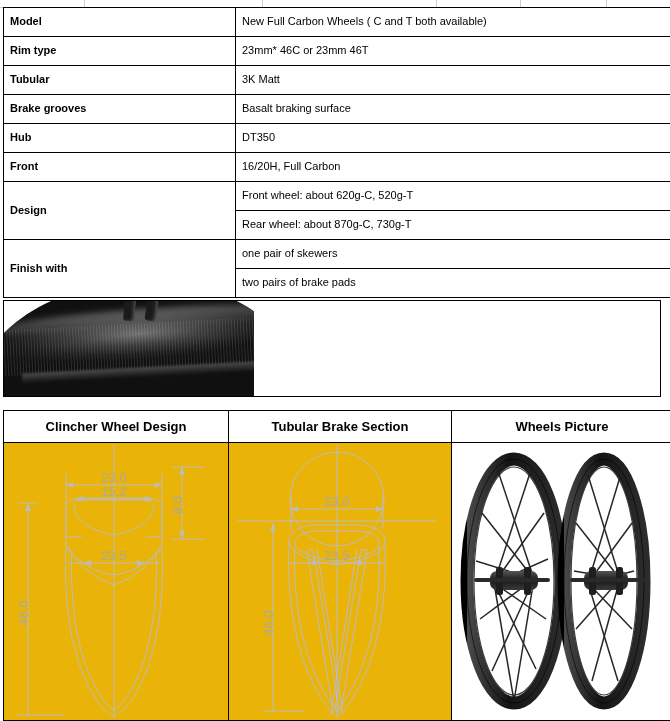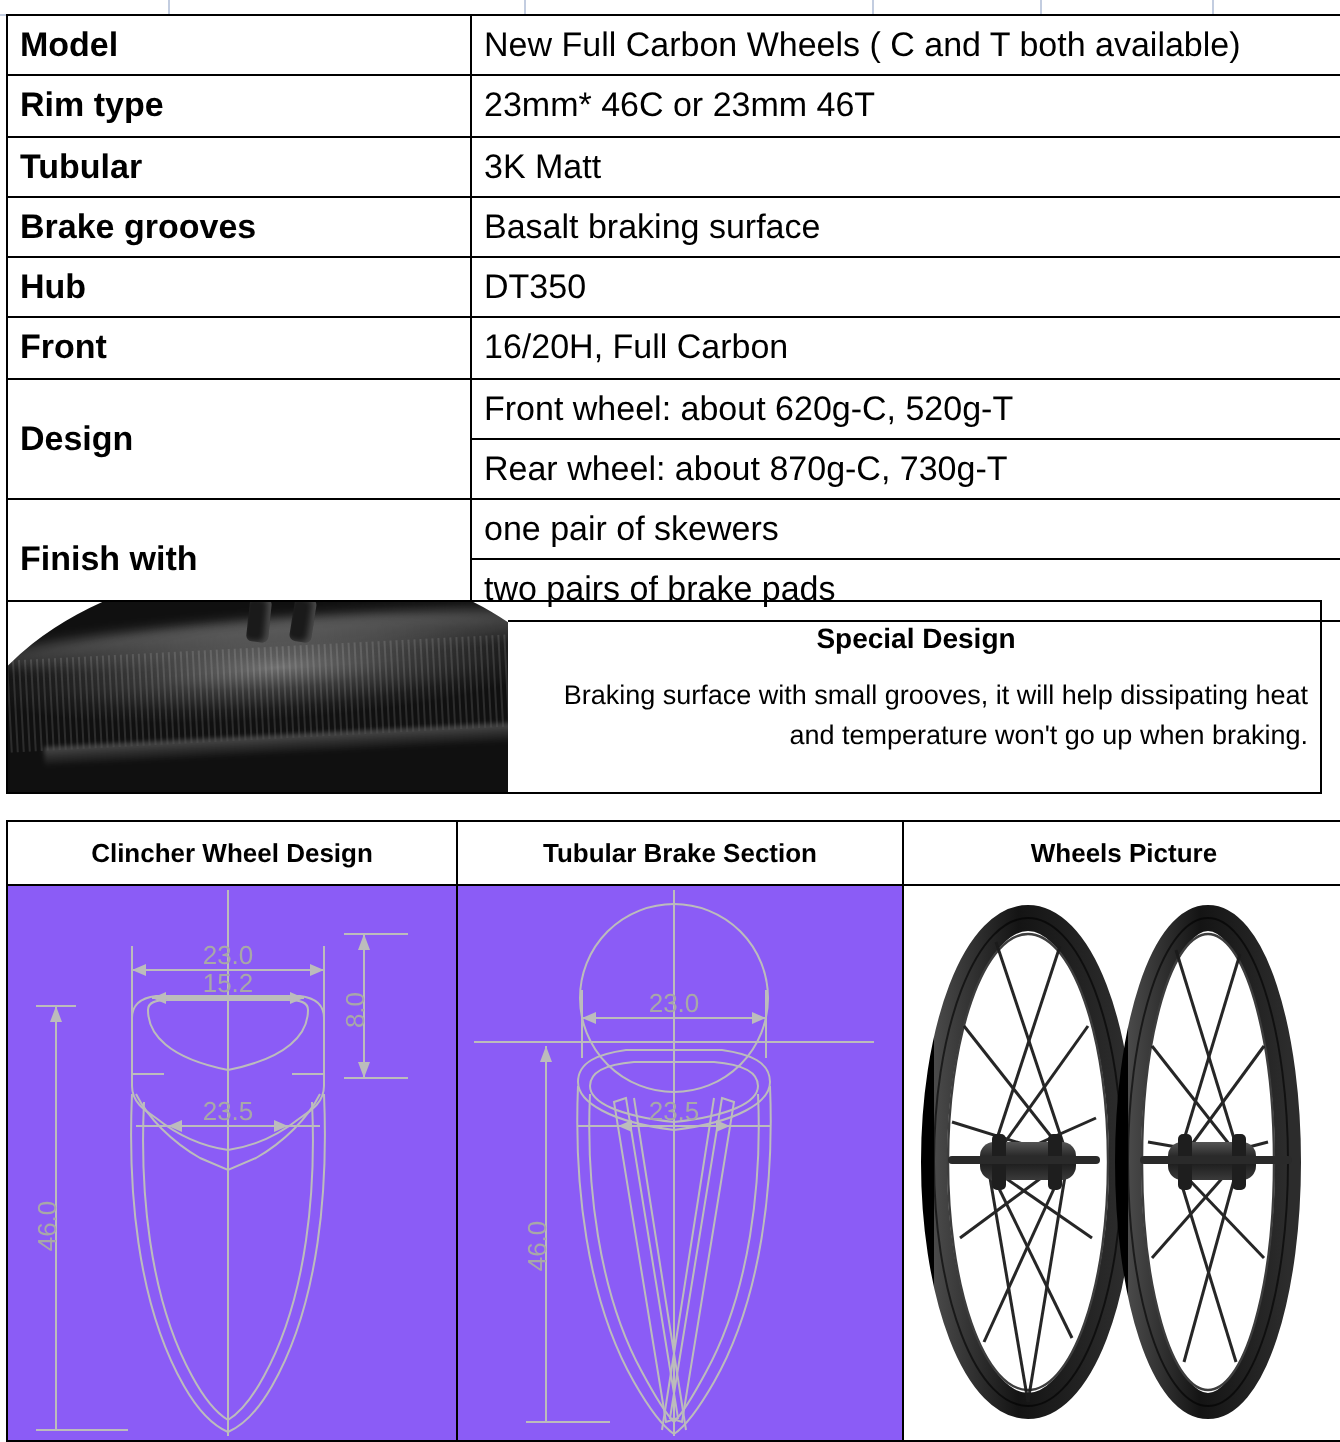--- a/index.html
+++ b/index.html
@@ -17,21 +17,21 @@
   }
 
   
   .spec{
     position:absolute;left:3px;top:7px;width:660px;
     border-collapse:collapse;table-layout:fixed;
   }
   .spec td{
     border:1px solid #000;
     padding:4px 6px;
-    font-size:17px;
+    font-size:11px;
     line-height:1.25;
     vertical-align:middle;
     height:20px;
   }
   .spec td.k{width:219px;font-weight:bold;}
   .spec td.v{width:441px;}
 
   
   .special{
     position:absolute;left:3px;top:300px;width:658px;height:97px;
@@ -85,21 +85,21 @@
   
   .bottom{
     position:absolute;left:3px;top:410px;width:660px;
     border-collapse:collapse;table-layout:fixed;
   }
   .bottom th{
     border:1px solid #000;height:29px;font-size:13px;font-weight:bold;
   }
   .bottom td{border:1px solid #000;padding:0;vertical-align:top;}
   .c1{width:222px;}.c2{width:220px;}.c3{width:218px;}
-  .figbox{position:relative;width:100%;height:277px;overflow:hidden;background:#8b5cf6;}
+  .figbox{position:relative;width:100%;height:277px;overflow:hidden;background:#eab308;}
   svg{display:block;}
 
   .wheels{position:relative;width:100%;height:277px;background:#fff;}
 </style>
 </head>
 <body>
 
 <div class="sheet-strip">
   <i style="left:84px"></i>
     <i style="left:262px"></i>
@@ -152,24 +152,20 @@
 </table>
 
 <div class="special">
   <div class="rimphoto">
     <div class="band"></div>
     <div class="grooves"></div>
     <div class="gloss"></div>
     <div class="edge"></div>
     <div class="nip a"></div>
     <div class="nip b"></div>
-  </div>
-  <div class="txt">
-    <div class="title">Special Design</div>
-    <div class="body">Braking surface with small grooves, it will help dissipating heat and temperature won't go up when braking.</div>
   </div>
 </div>
 
 <table class="bottom">
   <thead>
     <tr>
       <th class="c1">Clincher Wheel Design</th>
       <th class="c2">Tubular Brake Section</th>
       <th class="c3">Wheels Picture</th>
     </tr>

